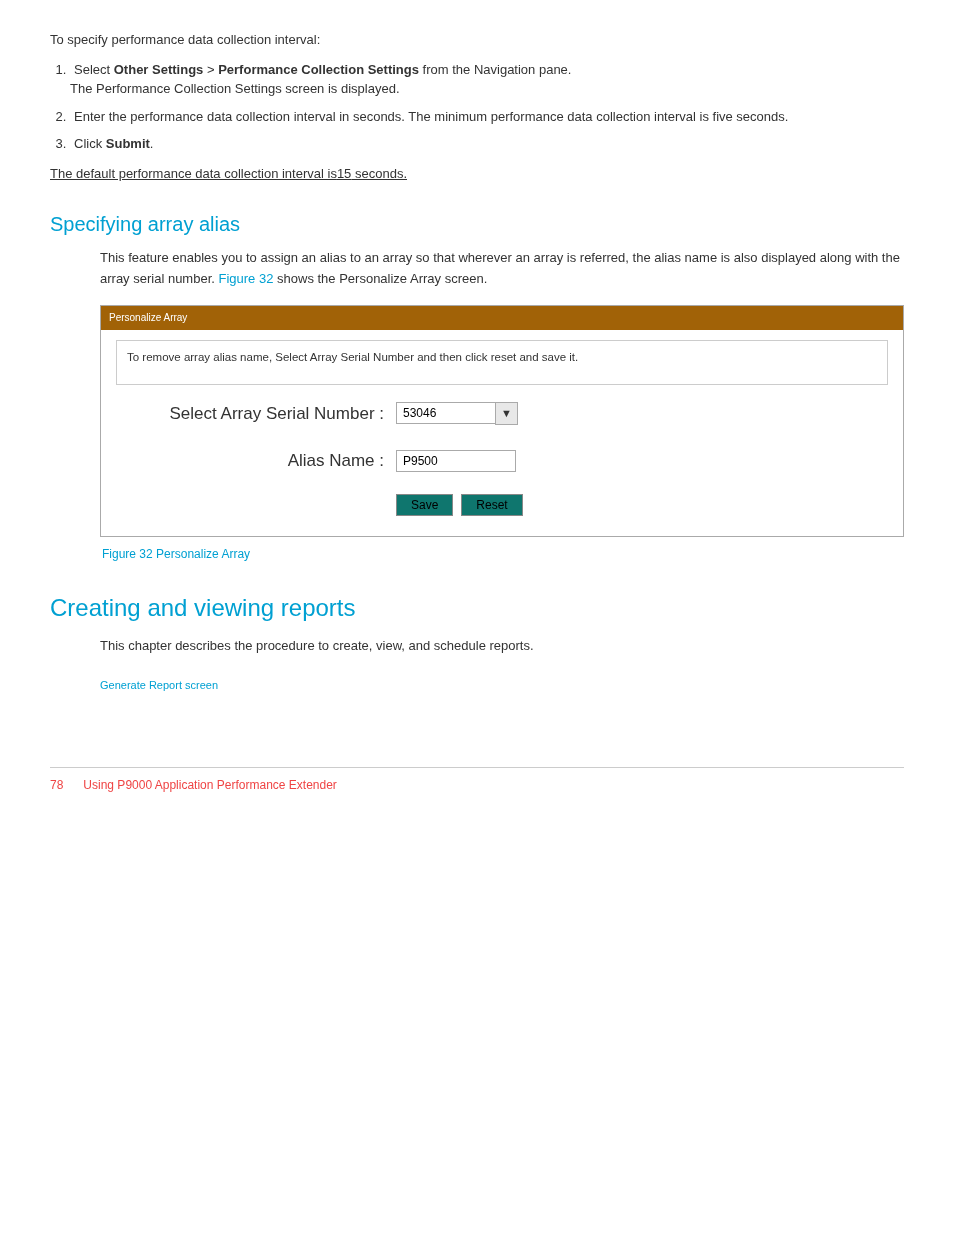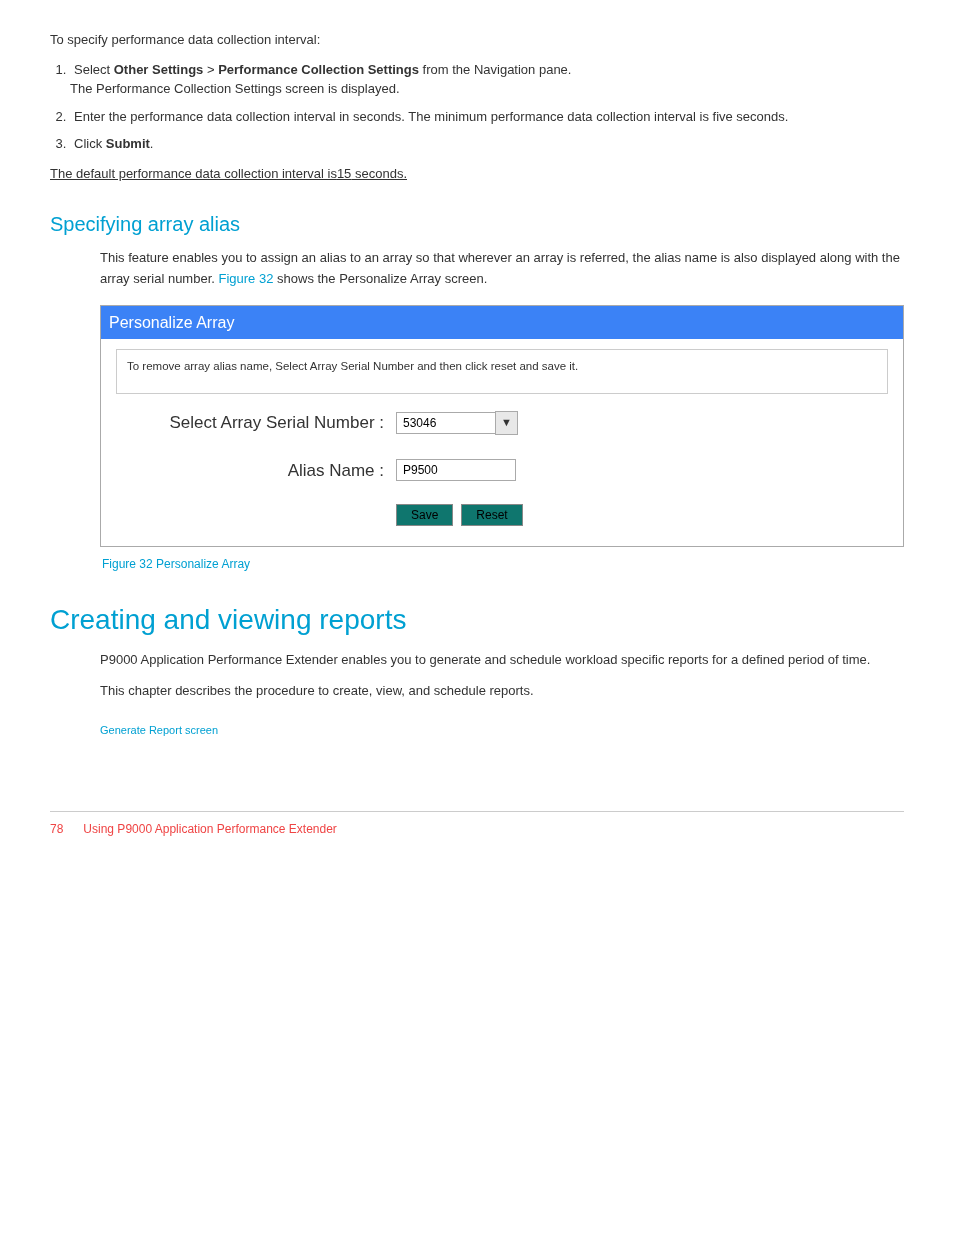--- a/index.html
+++ b/index.html
@@ -42,21 +42,21 @@
     .section-heading {
       color: #00a0d2;
       font-size: 20px;
       font-weight: normal;
       margin-bottom: 12px;
       margin-top: 10px;
     }
 
     .big-section-heading {
       color: #00a0d2;
-      font-size: 28px;
+      font-size: 24px;
       font-weight: normal;
       margin-bottom: 14px;
       margin-top: 30px;
     }
 
     .sub-section-heading {
       color: #00a0d2;
       font-size: 11px;
       font-weight: normal;
       margin-bottom: 10px;
@@ -79,24 +79,24 @@
 
     
     .personalize-array-box {
       border: 1px solid #aaaaaa;
       margin-top: 15px;
       margin-bottom: 8px;
       background: #ffffff;
     }
 
     .personalize-array-title {
-      background: #3b82f6;
+      background: #a16207;
       color: #ffffff;
       padding: 4px 8px;
-      font-size: 16px;
+      font-size: 10px;
       font-weight: normal;
     }
 
     .personalize-array-inner {
       padding: 10px 15px 20px 15px;
     }
 
     .info-box {
       border: 1px solid #cccccc;
       padding: 8px 10px;
@@ -246,21 +246,20 @@
       </div>
     </div>
   </div>
 
   <p class="figure-caption">Figure 32 Personalize Array</p>
 </div>
 
 <h1 class="big-section-heading">Creating and viewing reports</h1>
 
 <div class="section-body">
-  <p>P9000 Application Performance Extender enables you to generate and schedule workload specific reports for a defined period of time.</p>
   <p>This chapter describes the procedure to create, view, and schedule reports.</p>
 
   <h3 class="sub-section-heading">Generate Report screen</h3>
 
 </div>
 
 <div class="page-footer">
   <span class="page-number">78</span>
   <span>Using P9000 Application Performance Extender</span>
 </div>

